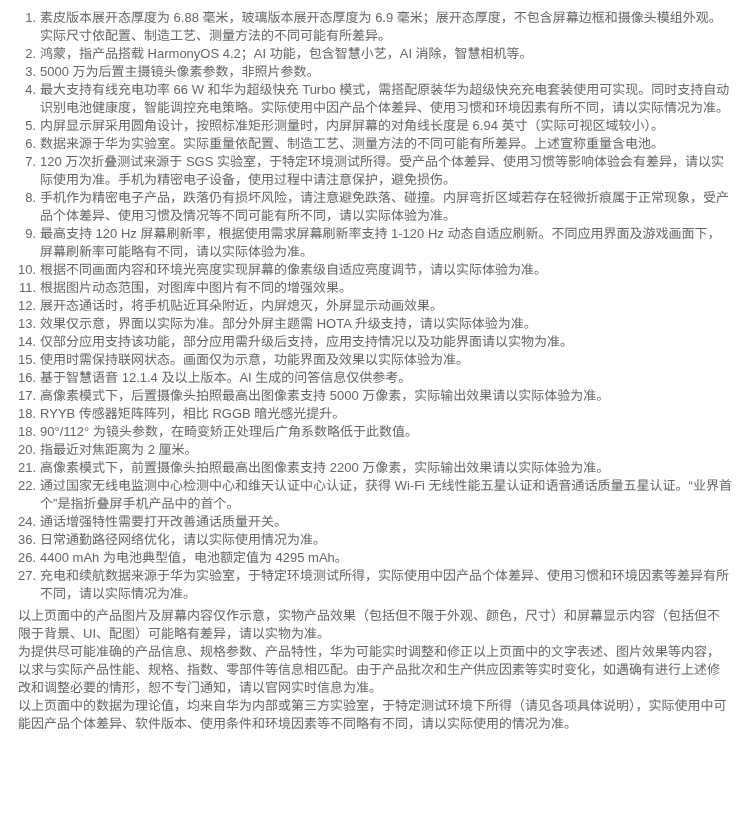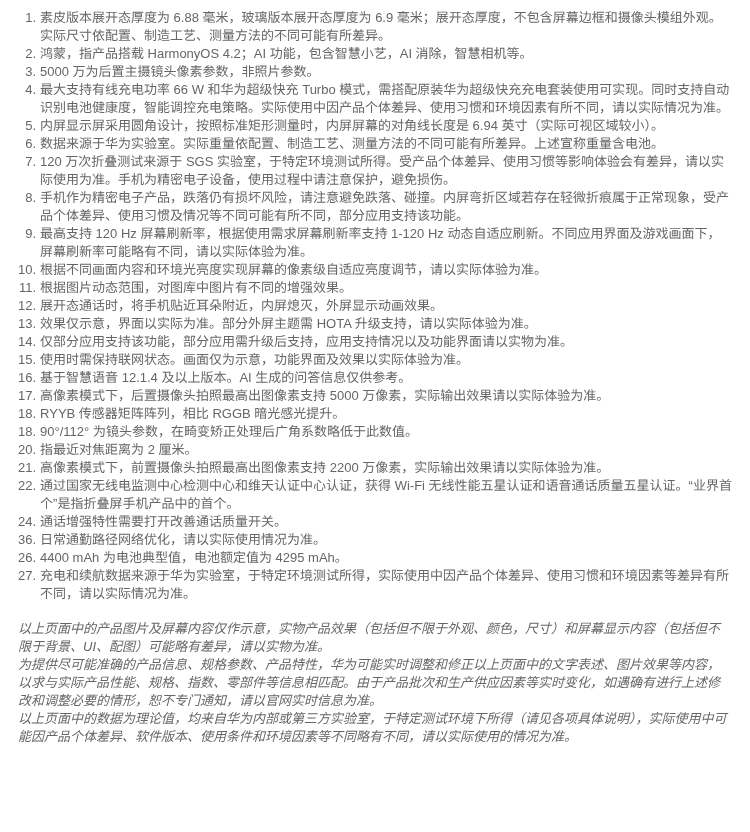--- a/index.html
+++ b/index.html
@@ -34,22 +34,21 @@
     box-sizing: border-box;
     text-align: right;
     padding-right: 4px;
     white-space: nowrap;
   }
   .fn-text {
     flex: 1 1 auto;
     min-width: 0;
   }
   .disclaimer-paragraphs {
-    margin-top: 17px;
-    font-style: italic;
+    margin-top: 4px;
   }
   .disclaimer-paragraph {
     margin: 0;
   }
 </style>
 </head>
 <body>
 
 <div class="page">
   <ol class="footnotes-list">
@@ -76,21 +75,21 @@
       <li class="fn-item">
         <span class="fn-num">6.</span>
         <div class="fn-text">数据来源于华为实验室。实际重量依配置、制造工艺、测量方法的不同可能有所差异。上述宣称重量含电池。</div>
       </li>
       <li class="fn-item">
         <span class="fn-num">7.</span>
         <div class="fn-text">120 万次折叠测试来源于 SGS 实验室，于特定环境测试所得。受产品个体差异、使用习惯等影响体验会有差异，请以实际使用为准。手机为精密电子设备，使用过程中请注意保护，避免损伤。</div>
       </li>
       <li class="fn-item">
         <span class="fn-num">8.</span>
-        <div class="fn-text">手机作为精密电子产品，跌落仍有损坏风险，请注意避免跌落、碰撞。内屏弯折区域若存在轻微折痕属于正常现象，受产品个体差异、使用习惯及情况等不同可能有所不同，部分应用支持该功能。</div>
+        <div class="fn-text">手机作为精密电子产品，跌落仍有损坏风险，请注意避免跌落、碰撞。内屏弯折区域若存在轻微折痕属于正常现象，受产品个体差异、使用习惯及情况等不同可能有所不同，请以实际体验为准。</div>
       </li>
       <li class="fn-item">
         <span class="fn-num">9.</span>
         <div class="fn-text">最高支持 120 Hz 屏幕刷新率，根据使用需求屏幕刷新率支持 1-120 Hz 动态自适应刷新。不同应用界面及游戏画面下，屏幕刷新率可能略有不同，请以实际体验为准。</div>
       </li>
       <li class="fn-item">
         <span class="fn-num">10.</span>
         <div class="fn-text">根据不同画面内容和环境光亮度实现屏幕的像素级自适应亮度调节，请以实际体验为准。</div>
       </li>
       <li class="fn-item">

